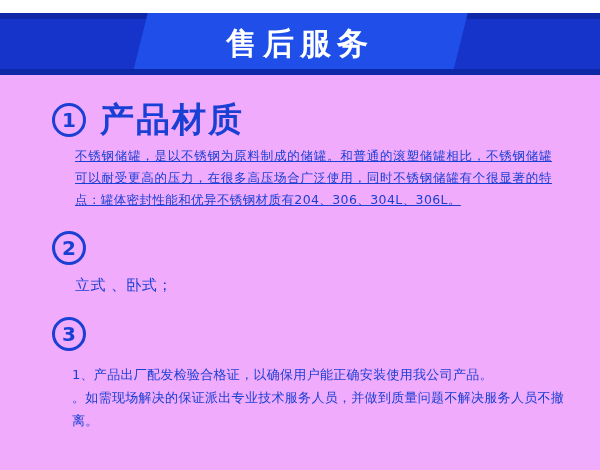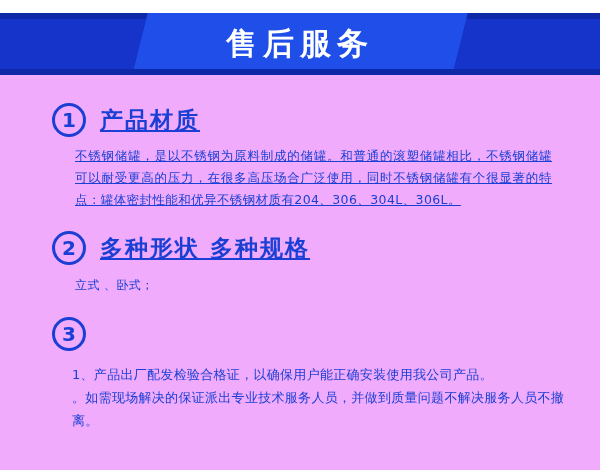--- a/index.html
+++ b/index.html
@@ -85,42 +85,41 @@
     display: flex;
     align-items: center;
     justify-content: center;
     flex: none;
     box-sizing: border-box;
     font-family: "DejaVu Sans", "Liberation Sans", sans-serif;
   }
   .sec-title {
     margin-left: 14px;
     color: #1a3fd4;
-    font-size: 23px;
+    font-size: 34px;
     font-weight: bold;
     letter-spacing: 2px;
     white-space: nowrap;
     font-family: "DejaVu Sans", "Liberation Sans", sans-serif;
-    text-decoration: underline;
   }
   .sec-body {
     padding: 2px 48px 0 75px;
   }
   .para {
     color: #1a3fd4;
     font-size: 12.5px;
     line-height: 22px;
     text-align: justify;
     margin: 0;
     letter-spacing: 0.4px;
     text-decoration: underline;
   }
   .line {
     color: #1a3fd4;
-    font-size: 12px;
+    font-size: 15px;
     line-height: 24px;
     margin: 0;
     letter-spacing: 0.4px;
   }
   .list {
     margin: 0;
     padding: 0;
     list-style: none;
   }
   .list li {
@@ -155,21 +154,20 @@
         <div class="sec-title">产品材质</div>
       </div>
       <div class="sec-body">
         <p class="para">不锈钢储罐，是以不锈钢为原料制成的储罐。和普通的滚塑储罐相比，不锈钢储罐可以耐受更高的压力，在很多高压场合广泛使用，同时不锈钢储罐有个很显著的特点：罐体密封性能和优异不锈钢材质有204、306、304L、306L。</p>
       </div>
     </div>
 
     <div class="section s2">
       <div class="sec-head">
         <div class="num-circle">2</div>
-        <div class="sec-title">多种形状  多种规格</div>
       </div>
       <div class="sec-body">
         <p class="line">立式 、卧式；</p>
       </div>
     </div>
 
     <div class="section s3">
       <div class="sec-head">
         <div class="num-circle">3</div>
       </div>

